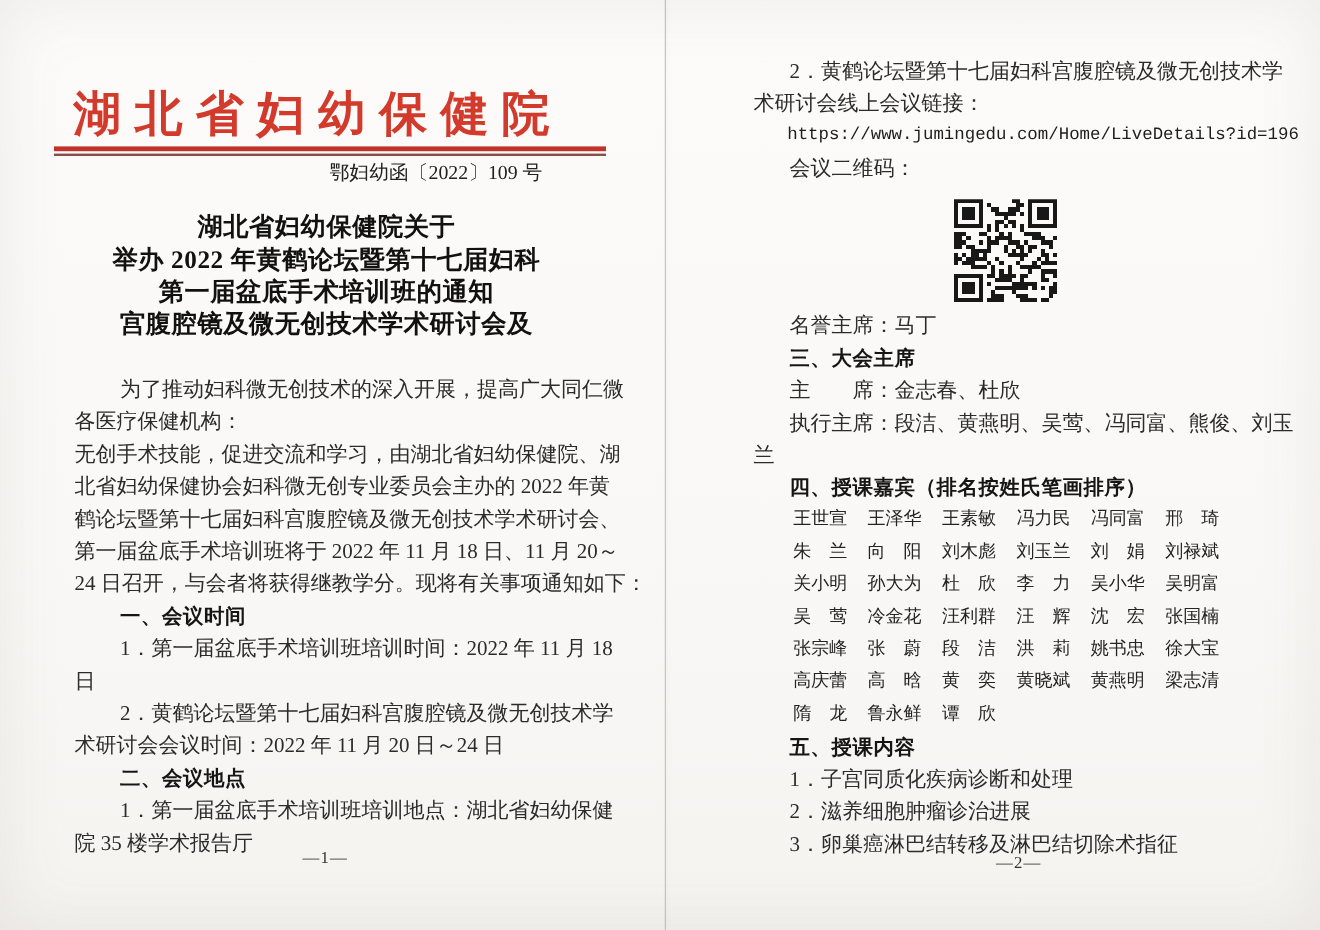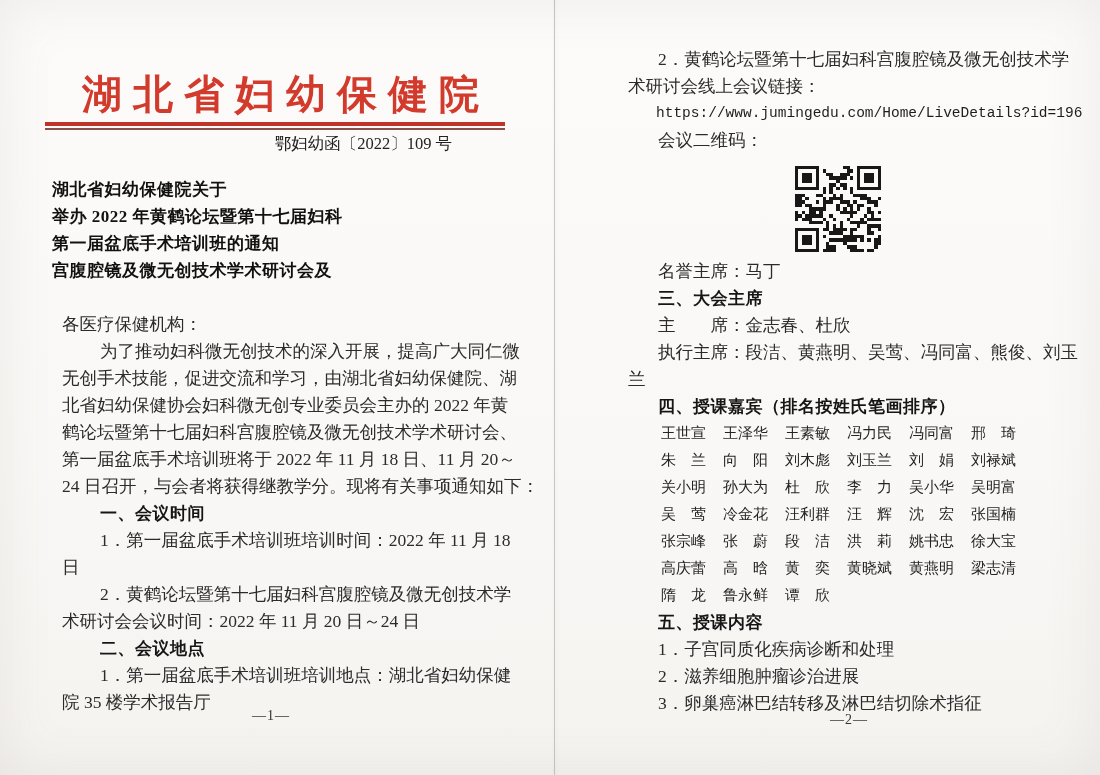--- a/index.html
+++ b/index.html
@@ -8,29 +8,29 @@
     background:linear-gradient(180deg,#fcfbfa 0%,#faf8f6 60%,#f5f3f0 100%);
     font-family:"Liberation Serif","DejaVu Serif",serif;color:#2b2b2b;
   }
   .photo::after{content:'';position:absolute;inset:0;pointer-events:none;
     box-shadow:inset 0 0 55px rgba(110,100,90,.10);}
   .spine{position:absolute;left:554px;top:0;width:1px;height:775px;background:#c9c4bf;
     box-shadow:1px 0 4px rgba(0,0,0,.07);}
 
   
   .letterhead{position:absolute;left:50px;top:68px;width:440px;height:54px;line-height:54px;
-    text-align:right;font-size:40px;font-weight:700;letter-spacing:11px;color:#d23a2c;
+    text-align:left;font-size:40px;font-weight:700;letter-spacing:11px;color:#d23a2c;
     text-indent:11px;white-space:nowrap;}
   .redline{position:absolute;left:45px;top:122px;width:460px;height:9px;}
   .redline .r1{height:4px;background:#bf3328;}
   .redline .r2{height:2px;background:#8a4f49;margin-top:2px;}
   .docnum{position:absolute;left:62px;top:134px;width:390px;height:20px;line-height:20px;
     text-align:right;font-size:16.5px;color:#222;}
-  .title{position:absolute;left:52px;top:176px;width:440px;
-    font-size:17px;line-height:27px;font-weight:700;color:#111;letter-spacing:.5px;}
+  .title{position:absolute;left:52px;top:176px;width:440px;text-align:center;
+    font-size:21px;line-height:27px;font-weight:700;color:#111;letter-spacing:.5px;}
   .body1{position:absolute;left:62px;top:311px;width:420px;font-size:17.5px;line-height:27px;}
   .body2{position:absolute;left:628px;top:46px;width:450px;font-size:17.5px;line-height:27px;}
   .line{white-space:nowrap;}
   .ind{padding-left:38px;}
   .ind2{padding-left:30px;}
   .hei{font-weight:700;font-family:"Liberation Sans","DejaVu Sans",sans-serif;
     font-size:17px;letter-spacing:.5px;color:#151515;}
   .url{font-family:"Liberation Mono","DejaVu Sans Mono",monospace;font-size:14.5px;
     padding-left:28px;letter-spacing:0;color:#1d1d1d;text-align:center;}
   .qrwrap{margin:12px 0 6px 167px;width:86px;height:86px;}
@@ -59,22 +59,22 @@
   <div class="docnum">鄂妇幼函〔2022〕109 号</div>
 
   <div class="title">
       <div class="line">湖北省妇幼保健院关于</div>
       <div class="line">举办 2022 年黄鹤论坛暨第十七届妇科</div>
       <div class="line">第一届盆底手术培训班的通知</div>
       <div class="line">宫腹腔镜及微无创技术学术研讨会及</div>
     </div>
 
   <div class="body1">
+    <div class="line ind">为了推动妇科微无创技术的深入开展，提高广大同仁微</div>
     <div class="line">各医疗保健机构：</div>
-    <div class="line ind">为了推动妇科微无创技术的深入开展，提高广大同仁微</div>
     <div class="line">无创手术技能，促进交流和学习，由湖北省妇幼保健院、湖</div>
     <div class="line">北省妇幼保健协会妇科微无创专业委员会主办的 2022 年黄</div>
     <div class="line">鹤论坛暨第十七届妇科宫腹腔镜及微无创技术学术研讨会、</div>
     <div class="line">第一届盆底手术培训班将于 2022 年 11 月 18 日、11 月 20～</div>
     <div class="line">24 日召开，与会者将获得继教学分。现将有关事项通知如下：</div>
     <div class="line ind hei">一、会议时间</div>
     <div class="line ind">1．第一届盆底手术培训班培训时间：2022 年 11 月 18</div>
     <div class="line">日</div>
     <div class="line ind">2．黄鹤论坛暨第十七届妇科宫腹腔镜及微无创技术学</div>
     <div class="line">术研讨会会议时间：2022 年 11 月 20 日～24 日</div>

